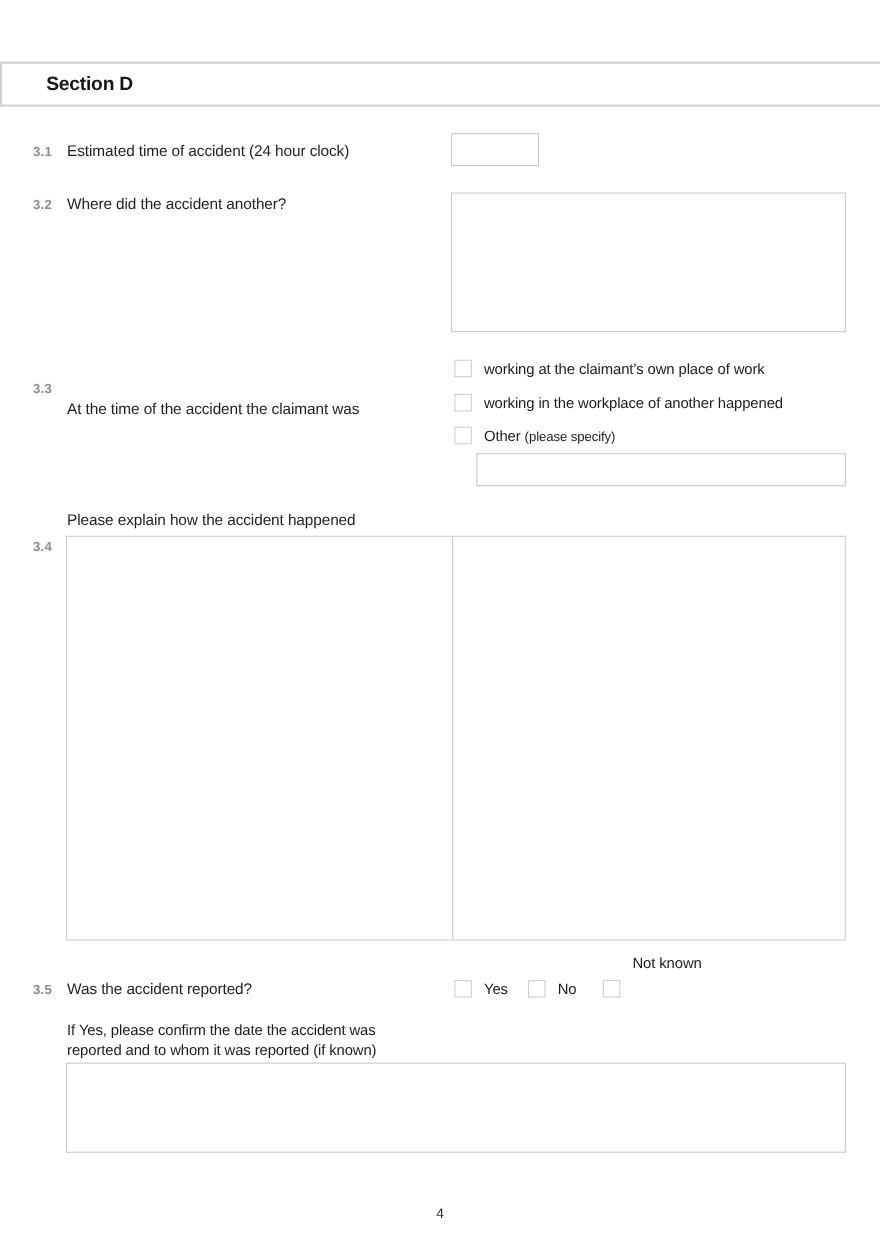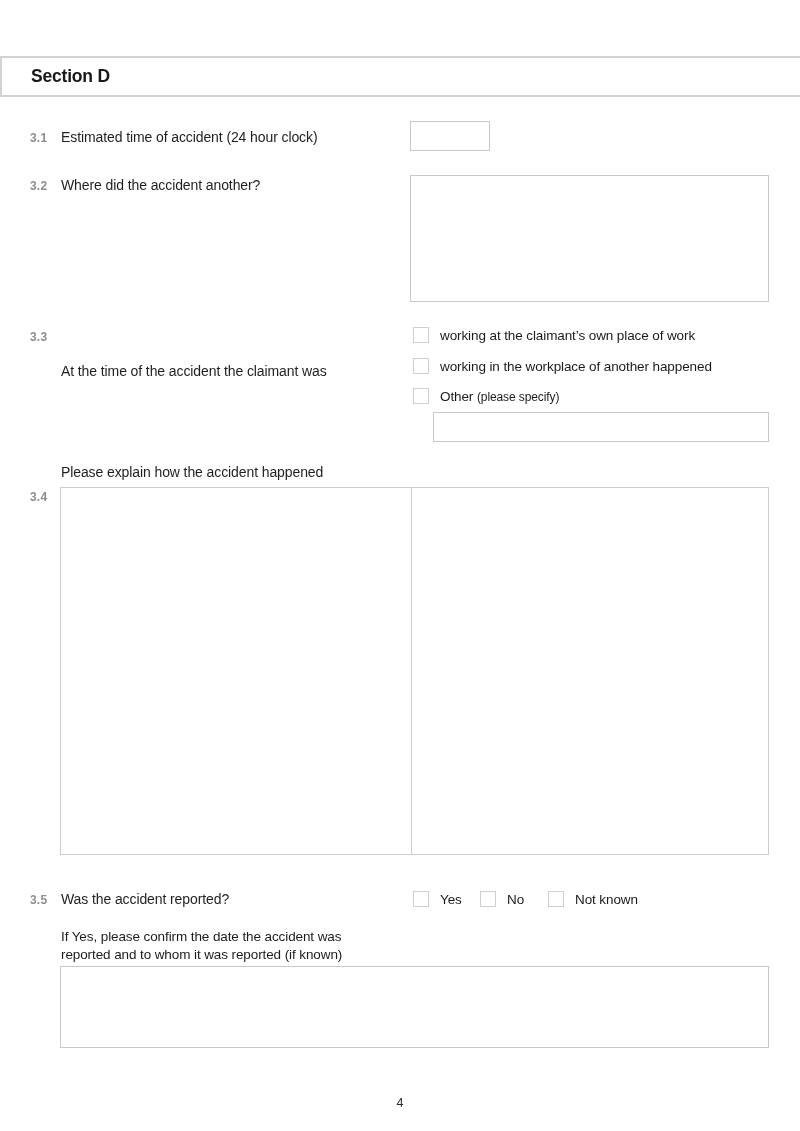--- a/index.html
+++ b/index.html
@@ -20,21 +20,21 @@
   .band {
     position:absolute;
     left:0; top:56px;
     width:800px; height:41px;
     border-top:2px solid #d2d2d2;
     border-left:2px solid #d2d2d2;
     border-bottom:2px solid #d2d2d2;
     background:#ffffff;
     display:flex;
     align-items:center;
-    padding-left:29px;
+    padding-left:40px;
   }
   .band .sec { font-weight:bold; font-size:17.5px; color:#181818; letter-spacing:-0.2px; }
   .band .ttl { font-size:17.5px; color:#222222; margin-left:7px; letter-spacing:-0.2px; }
 
   .qnum {
     position:absolute;
     font-size:12px;
     font-weight:bold;
     color:#8d8d8d;
     letter-spacing:0.2px;
@@ -115,21 +115,21 @@
   </div>
 
   <span class="qnum" style="left:30px; top:131px;">3.1</span>
   <span class="qlabel" style="left:61px; top:129px;">Estimated time of accident (24 hour clock)</span>
   <input class="box" style="left: 410px; top: 121px; width: 80px; height: 30px;" type="text" value="">
 
   <span class="qnum" style="left:30px; top:179px;">3.2</span>
   <span class="qlabel" style="left:61px; top:177px;">Where did the accident another?</span>
   <textarea class="box" style="left: 410px; top: 175px; width: 359px; height: 127px;"></textarea>
 
-  <span class="qnum" style="left:30px; top:330px;">3.3</span>
+  <span class="qnum" style="left:30px; top:346px;">3.3</span>
   <span class="qlabel" style="left:61px; top:327px;margin-top:36px;">At the time of the accident the claimant was</span>
 
   <span class="cb" style="left:413px; top:327px;"></span>
   <span class="cblabel" style="left:440px; top:328px;">working at the claimant’s own place of work</span>
 
   <span class="cb" style="left:413px; top:358px;"></span>
   <span class="cblabel" style="left:440px; top:359px;">working in the workplace of another happened</span>
 
   <span class="cb" style="left:413px; top:388px;"></span>
   <span class="cblabel" style="left:440px; top:389px;"><span>Other</span> <span class="paren">(please specify)</span></span>
@@ -150,21 +150,21 @@
   <span class="qnum" style="left:30px; top:893px;">3.5</span>
   <span class="qlabel" style="left:61px; top:891px;">Was the accident reported?</span>
 
   <span class="cb" style="left:413px; top:891px;"></span>
   <span class="cblabel" style="left:440px; top:892px;">Yes</span>
 
   <span class="cb" style="left:480px; top:891px;"></span>
   <span class="cblabel" style="left:507px; top:892px;">No</span>
 
   <span class="cb" style="left:548px; top:891px;"></span>
-  <span class="cblabel" style="left:575px; top:892px;">Not known</span>
+  <span class="cblabel" style="left:575px; top:868px;">Not known</span>
 
   <div class="subnote" style="left:61px; top:928px;">
     <div>If Yes, please confirm the date the accident was</div>
     <div>reported and to whom it was reported (if known)</div>
   </div>
 
   <textarea class="box" style="left: 60px; top: 966px; width: 709px; height: 82px;"></textarea>
 
   <div class="footer">4</div>
 

